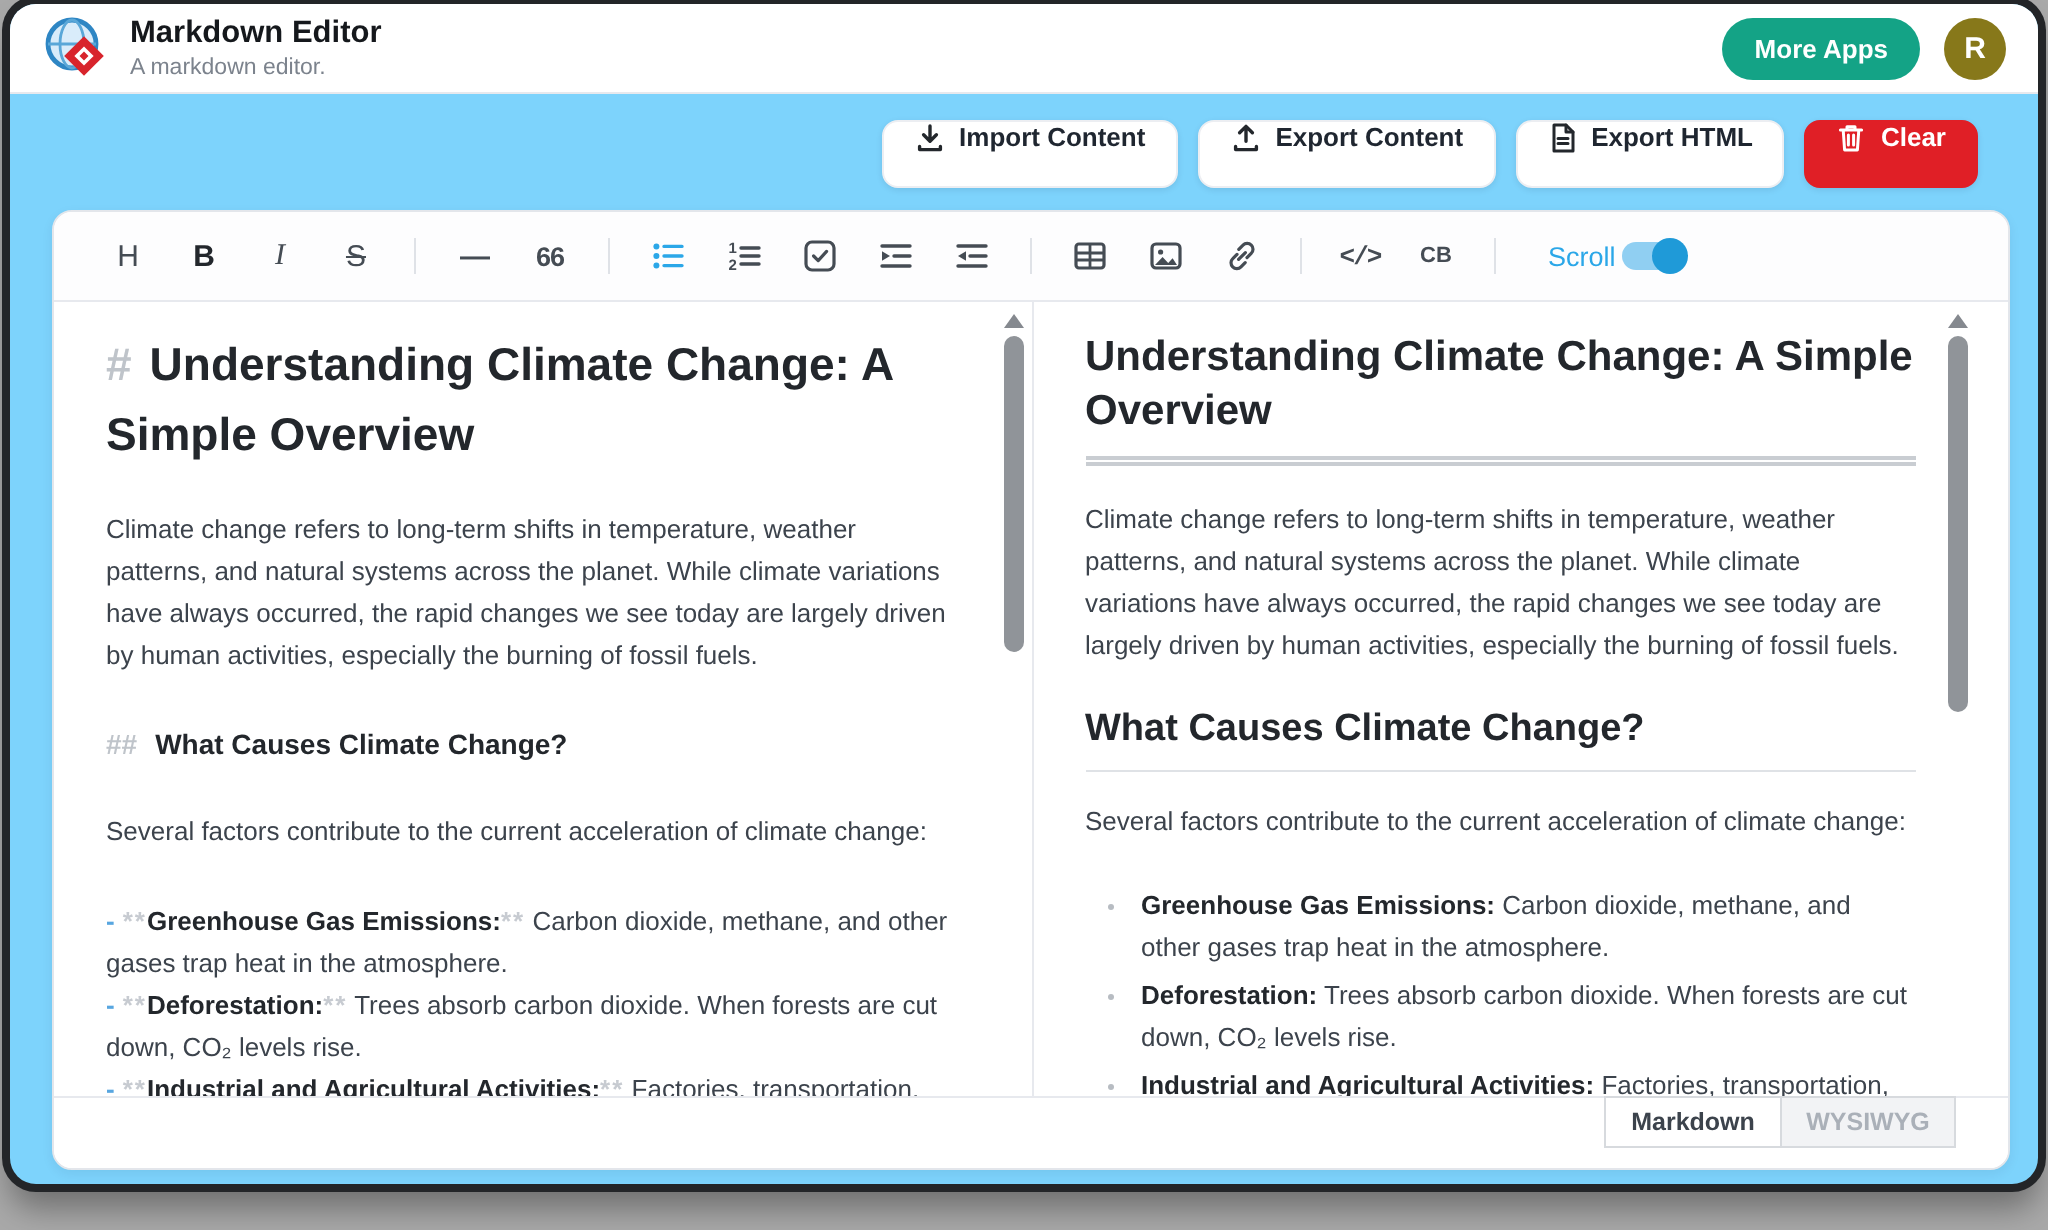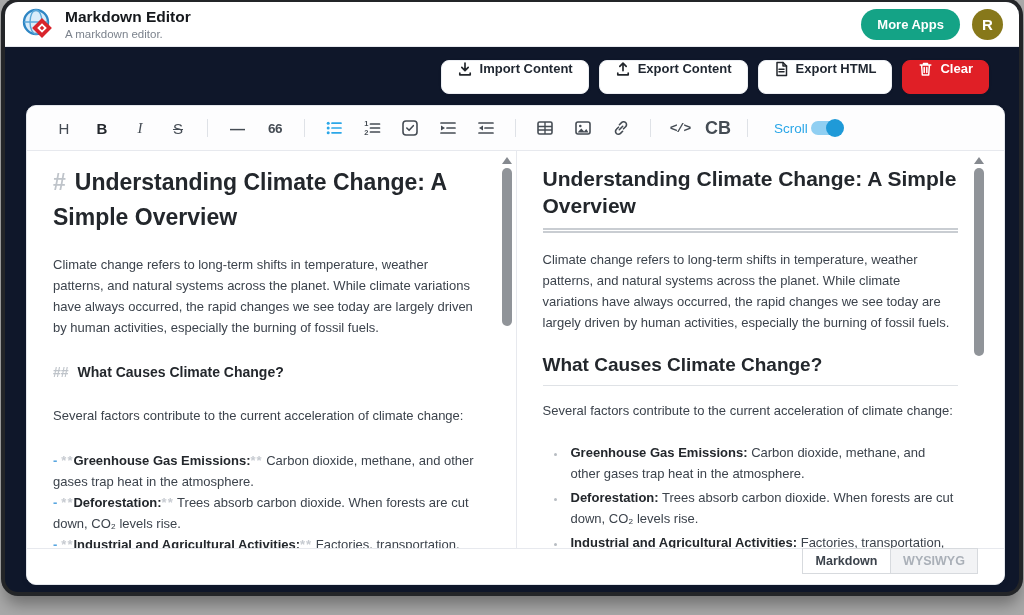--- a/index.html
+++ b/index.html
@@ -1,21 +1,21 @@
 <!DOCTYPE html>
 <html><head>
 <meta charset="utf-8">
 <style>
   * { margin:0; padding:0; box-sizing:border-box; }
   html,body { width:1024px; height:615px; overflow:hidden; }
   body { background:#a9a9a9; font-family:"Liberation Sans", sans-serif; position:relative; }
 
   .window {
     position:absolute; left:5px; top:2px; width:1014px; height:590px;
-    background:#0f172a; border-radius:13px;
+    background:#7dd3fc; border-radius:13px;
     box-shadow:0 0 0 4px #232528, 0 12px 16px rgba(0,0,0,.35);
     overflow:hidden;
   }
 
   
   .app-header {
     height:45px; background:#ffffff; border-bottom:1px solid #e7e9ee;
     display:flex; align-items:center; padding:0 16px;
   }
   .logo { width:34px; height:34px; margin-right:10px; flex:0 0 auto; }
@@ -60,21 +60,21 @@
   }
   .tb-btn svg { display:block; }
   .tb-sep { width:1px; height:18px; background:#dfe2e7; margin:0 10px; }
   .tb-text { font-size:15px; color:#454c54; }
   .tb-bold { font-weight:800; color:#23272c; }
   .tb-italic { font-style:italic; font-family:"Liberation Serif", serif; }
   .tb-strike { text-decoration:line-through; }
   .tb-hr { font-weight:700; letter-spacing:-1px; }
   .tb-quote { font-weight:700; font-size:13.5px; letter-spacing:-0.5px; }
   .tb-code { font-size:13px; font-weight:600; font-family:"Liberation Mono", monospace; letter-spacing:-1px;}
-  .tb-cb { font-size:18px; font-weight:600; }
+  .tb-cb { font-size:11px; font-weight:600; }
   .scroll-wrap { margin-left:16px; display:flex; align-items:center; gap:3px; cursor:pointer; }
   .scroll-label { color:#2ba7e8; font-size:13.5px; }
   .toggle { width:32px; height:14px; border-radius:7px; background:#90cff2; position:relative; }
   .toggle-knob { position:absolute; right:-1px; top:-2px; width:18px; height:18px; border-radius:50%; background:#1f9ad8; }
 
   
   .panes { flex:1 1 auto; display:flex; min-height:0; }
   .pane { width:50%; position:relative; overflow:hidden; padding:14px 40px 0 26px; }
   .pane.preview { border-left:1px solid #e7e9ee; padding:14px 46px 0 26px; }
 

